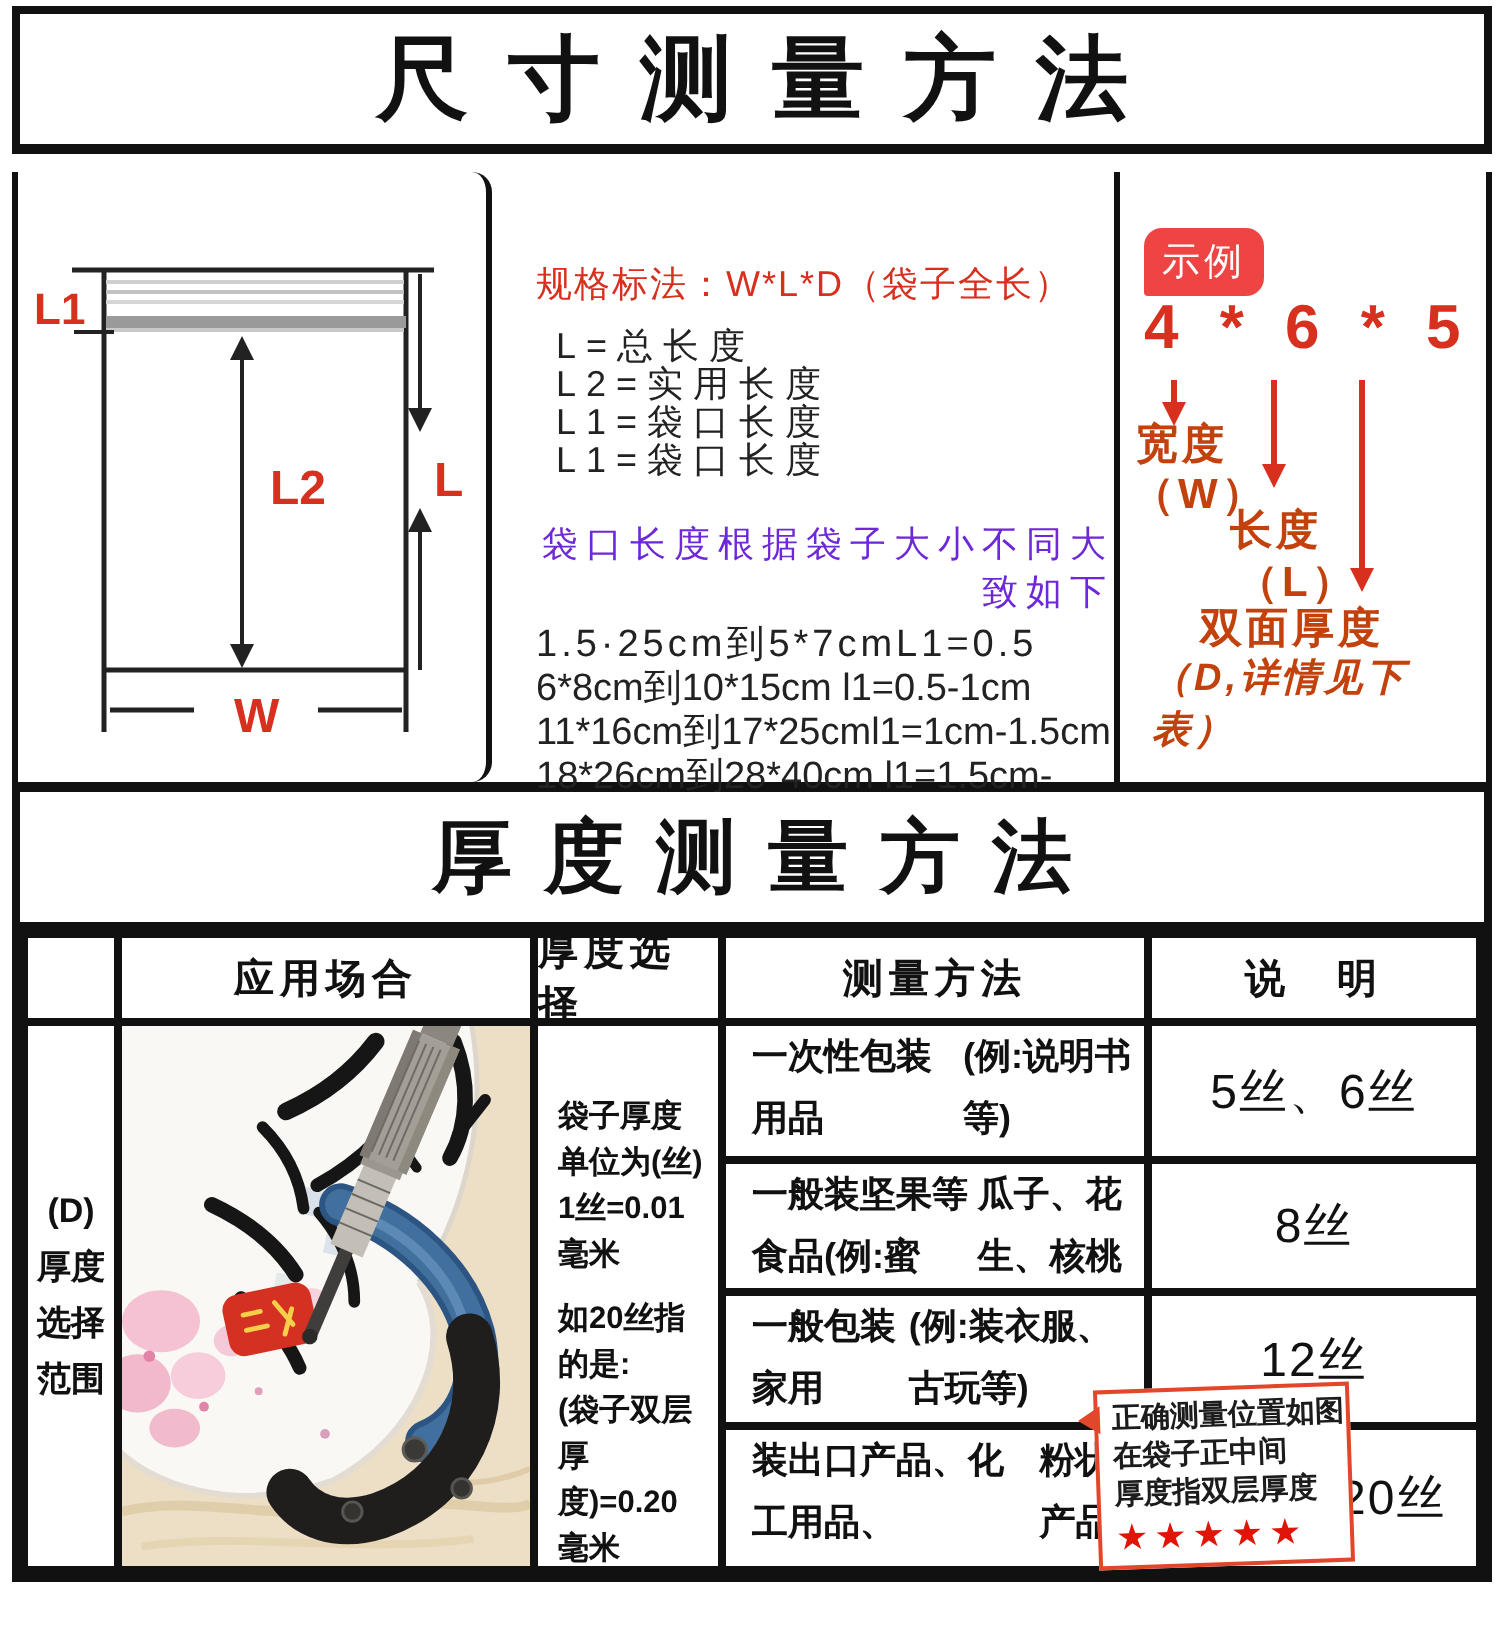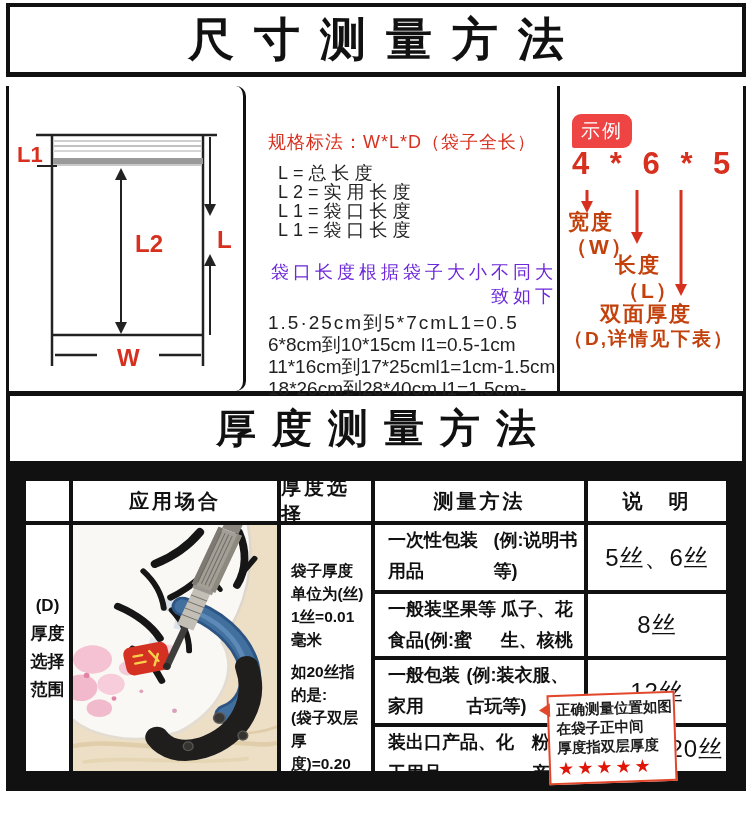--- a/index.html
+++ b/index.html
@@ -35,25 +35,25 @@
   .spec-note-0{letter-spacing:2px;}
   
   .badge{
     left:12px;top:28px;background:#ef4444;color:#fff;font-size:19px;font-weight:normal;
     padding:4px 9px;border-radius:9px 9px 9px 2px;letter-spacing:2px;
   }
   .formula{left:12px;top:60px;color:#d7301f;font-size:31px;font-weight:bold;letter-spacing:6px;}
   .ex-label{color:#c2410c;font-weight:bold;font-size:21px;letter-spacing:2px;}
   .ex-w1{left:8px;top:122px;}  .ex-w2{left:6px;top:147px;}
   .ex-l1{left:55px;top:165px;} .ex-l2{left:58px;top:191px;}
-  .ex-d1{left:40px;top:214px;} .ex-d2{left:4px;top:240px;font-size:19px;}
+  .ex-d1{left:40px;top:214px;} .ex-d2{left:16px;top:240px;font-size:19px;font-style:italic;}
   
   .ttable{
     top:461px;left:6px;width:740px;height:330px;box-sizing:border-box;
-    background:#111;display:grid;gap:4px;padding:20px;
+    background:#111;display:grid;gap:4px;padding:8px;
     grid-template-columns:43px 204px 90px 209px 1fr;
     grid-template-rows:40px 65px 62px 63px 1fr;
   }
   .cell{background:#fff;box-sizing:border-box;overflow:hidden;}
   .hcell{display:flex;align-items:center;justify-content:center;font-size:20px;font-weight:bold;letter-spacing:3px;}
   .rowlabel{
     grid-row:2/6;display:flex;flex-direction:column;align-items:center;justify-content:center;
     font-size:17px;font-weight:bold;line-height:28px;
   }
   .appcell{display:flex;flex-direction:row;justify-content:center;padding-left:13px;font-size:18px;font-weight:bold;line-height:31px;}

